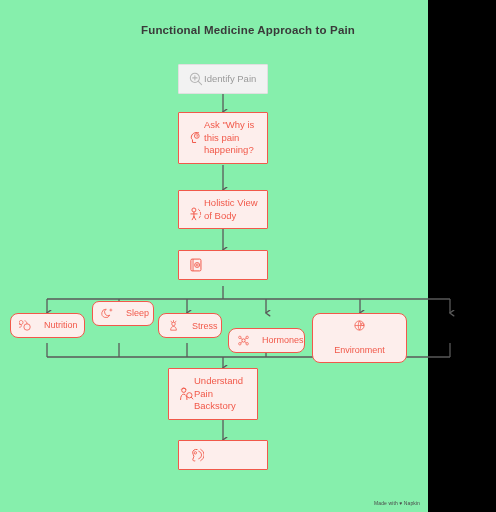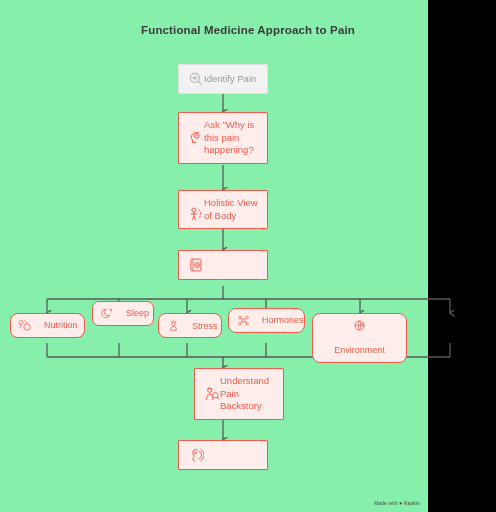--- a/index.html
+++ b/index.html
@@ -201,21 +201,21 @@
 
   <div class="node red branch" style="left:158px; top:313px; width:64px;align-items:flex-end;">
     <svg class="ico" viewBox="0 0 20 20">
       <circle cx="10" cy="7.6" r="2.7" fill="none" stroke="#f1594a" stroke-width="1.2"></circle>
       <path d="M10,2.3 L10,4.3 M6.3,3.4 L7.3,5.1 M13.7,3.4 L12.7,5.1" stroke="#f1594a" stroke-width="1.1" stroke-linecap="round"></path>
       <path d="M5.6,17.2 C5.6,13.6 7.4,11.5 10,11.5 C12.6,11.5 14.4,13.6 14.4,17.2 Z" fill="none" stroke="#f1594a" stroke-width="1.2" stroke-linejoin="round"></path>
     </svg>
     <span class="label">Stress</span>
   </div>
 
-  <div class="node red branch" style="left:228px; top:308px; width:77px;">
+  <div class="node red branch" style="left:228px; top:328px; width:77px;">
     <svg class="ico" viewBox="0 0 20 20">
       <circle cx="10" cy="10" r="2.6" fill="none" stroke="#f1594a" stroke-width="1.15"></circle>
       <circle cx="4.4" cy="5.2" r="1.9" fill="none" stroke="#f1594a" stroke-width="1.1"></circle>
       <circle cx="15.6" cy="5.2" r="1.9" fill="none" stroke="#f1594a" stroke-width="1.1"></circle>
       <circle cx="4.4" cy="15" r="1.9" fill="none" stroke="#f1594a" stroke-width="1.1"></circle>
       <circle cx="15.6" cy="15" r="1.9" fill="none" stroke="#f1594a" stroke-width="1.1"></circle>
       <path d="M5.9,6.6 L8.2,8.4 M14.1,6.6 L11.8,8.4 M5.9,13.6 L8.2,11.7 M14.1,13.6 L11.8,11.7" stroke="#f1594a" stroke-width="1.05" stroke-linecap="round"></path>
     </svg>
     <span class="label">Hormones</span>
   </div>
@@ -223,21 +223,21 @@
   <div class="node red branch" style="left:312px; top:313px; width:95px;flex-direction:column;">
     <svg class="ico" viewBox="0 0 20 20">
       <circle cx="10" cy="10" r="7.1" fill="none" stroke="#f1594a" stroke-width="1.2"></circle>
       <path d="M2.9,10 L17.1,10 M10,2.9 C12.6,5.5 12.6,14.5 10,17.1 M10,2.9 C7.4,5.5 7.4,14.5 10,17.1" fill="none" stroke="#f1594a" stroke-width="1.05"></path>
       <path d="M12.9,6.6 C15.4,6.3 16.9,7.6 16.4,9.9 C14.2,10.5 12.6,9.2 12.9,6.6 Z" fill="none" stroke="#f1594a" stroke-width="1.05" stroke-linejoin="round"></path>
     </svg>
     <span class="label">Environment</span>
   </div>
 
 
-  <div class="node red" style="left:194px; top:368px; width:90px;">
+  <div class="node red" style="left:168px; top:368px; width:90px;">
     <svg class="ico" viewBox="0 0 20 20">
       <circle cx="7.2" cy="5.4" r="2.6" fill="none" stroke="#f1594a" stroke-width="1.2"></circle>
       <path d="M3.2,17 C3.2,12.6 4.9,10.2 7.2,10.2 C9.5,10.2 11.2,12.6 11.2,17" fill="none" stroke="#f1594a" stroke-width="1.2" stroke-linecap="round"></path>
       <path d="M4.2,3.9 C5,2 9.4,2 10.2,3.9" fill="none" stroke="#f1594a" stroke-width="1.1" stroke-linecap="round"></path>
       <circle cx="14.2" cy="11.6" r="3.3" fill="none" stroke="#f1594a" stroke-width="1.15"></circle>
       <line x1="16.6" y1="14" x2="18.6" y2="16.2" stroke="#f1594a" stroke-width="1.15" stroke-linecap="round"></line>
     </svg>
     <span class="label">Understand
 Pain
 Backstory</span>

